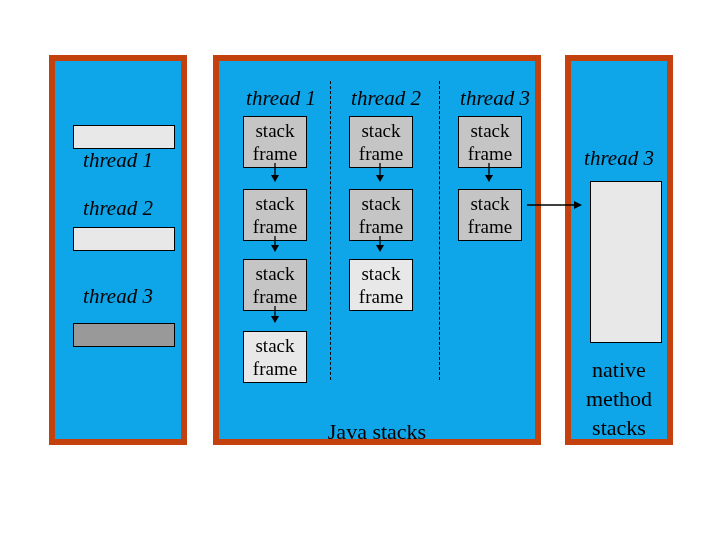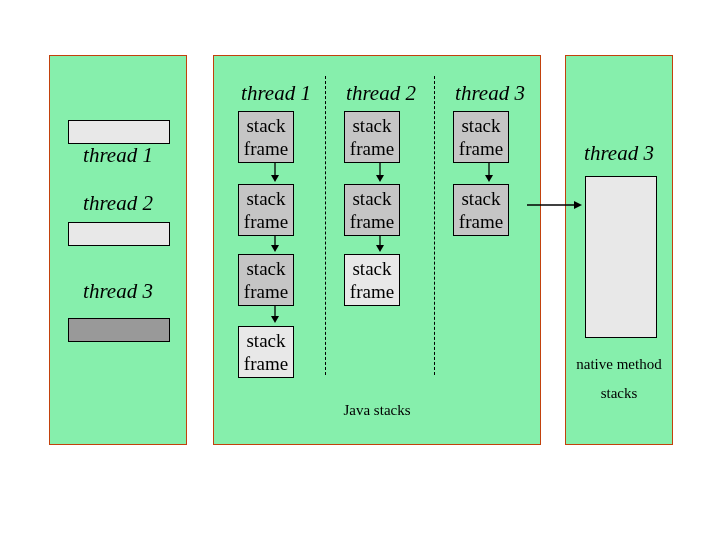--- a/index.html
+++ b/index.html
@@ -1,38 +1,38 @@
 <!DOCTYPE html>
 <html><head>
 <meta charset="utf-8">
 <style>
   html,body{margin:0;padding:0;background:#fff;}
   #canvas{
     position:relative;width:720px;height:540px;background:#fff;overflow:hidden;
     font-family:"Liberation Serif","DejaVu Serif",serif;color:#000;
   }
-  .panel{position:absolute;border:1px solid #c2410c;background:#86efac;box-sizing:border-box;}
+  .panel{position:absolute;border:6px solid #c2410c;background:#0ea5e9;box-sizing:border-box;}
   #panel-pc{left:49px;top:55px;width:138px;height:390px;}
   #panel-java{left:213px;top:55px;width:328px;height:390px;}
   #panel-native{left:565px;top:55px;width:108px;height:390px;}
 
   .thread-label{
     position:absolute;left:0;right:0;text-align:center;
     font-style:italic;font-size:21px;line-height:24px;white-space:nowrap;
   }
   .reg-bar{position:absolute;left:18px;width:102px;height:24px;border:1px solid #000;box-sizing:border-box;}
   .panel-caption{
     position:absolute;left:0;right:0;text-align:center;
-    font-size:15px;line-height:29px;
+    font-size:22px;line-height:29px;
   }
 
   .col-header{position:absolute;width:100px;text-align:center;font-style:italic;font-size:21px;line-height:24px;white-space:nowrap;top:25px;}
   .dash-sep{position:absolute;top:20px;height:299px;width:0;border-left:1px dashed #000;}
   .frame{
-    position:absolute;width:56px;height:52px;border:1px solid #000;box-sizing:border-box;
+    position:absolute;width:64px;height:52px;border:1px solid #000;box-sizing:border-box;
     display:flex;align-items:center;justify-content:center;text-align:center;
     font-size:19px;line-height:23px;
   }
   .col1{left:24px;} .col2{left:130px;} .col3{left:239px;}
   .row1{top:55px;} .row2{top:128px;} .row3{top:198px;} .row4{top:270px;}
 
   #native-stack{position:absolute;left:19px;top:120px;width:72px;height:162px;border:1px solid #000;box-sizing:border-box;}
   #native-caption{top:294px;padding:0 8px;}
 
   #arrow-overlay{position:absolute;left:0;top:0;width:720px;height:540px;pointer-events:none;}
@@ -66,21 +66,21 @@
     <div class="frame col1 row3" style="background: rgb(197, 197, 197);">stack frame</div>
     <div class="frame col1 row4" style="background: rgb(232, 232, 232);">stack frame</div>
 
     <div class="frame col2 row1" style="background: rgb(197, 197, 197);">stack frame</div>
     <div class="frame col2 row2" style="background: rgb(197, 197, 197);">stack frame</div>
     <div class="frame col2 row3" style="background: rgb(232, 232, 232);">stack frame</div>
 
     <div class="frame col3 row1" style="background: rgb(197, 197, 197);">stack frame</div>
     <div class="frame col3 row2" style="background: rgb(197, 197, 197);">stack frame</div>
 
-    <div class="panel-caption" style="top:340px">Java stacks</div>
+    <div class="panel-caption" style="top:356px">Java stacks</div>
   </div>
 
   <div class="panel" id="panel-native">
     <div class="thread-label" style="top:85px">thread 3</div>
     <div id="native-stack" style="background: rgb(232, 232, 232);"></div>
     <div class="panel-caption" id="native-caption">native method stacks</div>
   </div>
 
   <svg id="arrow-overlay" viewBox="0 0 720 540" xmlns="http://www.w3.org/2000/svg">
 

